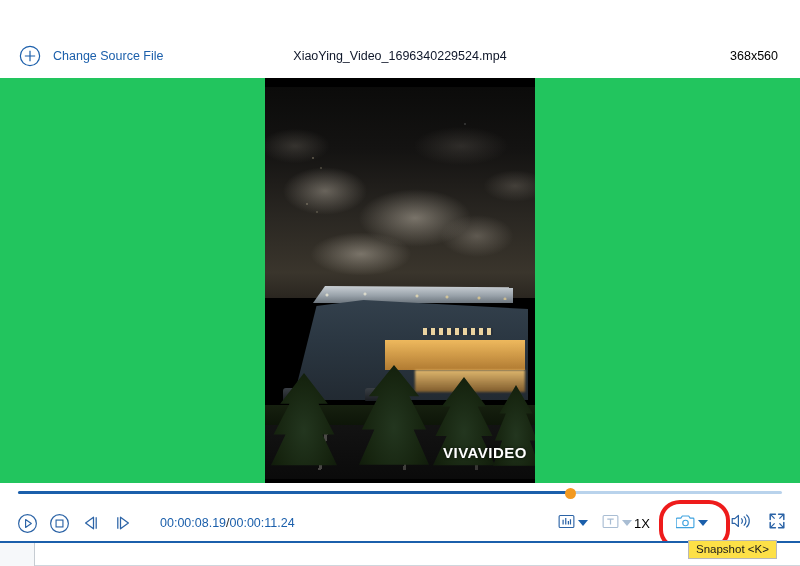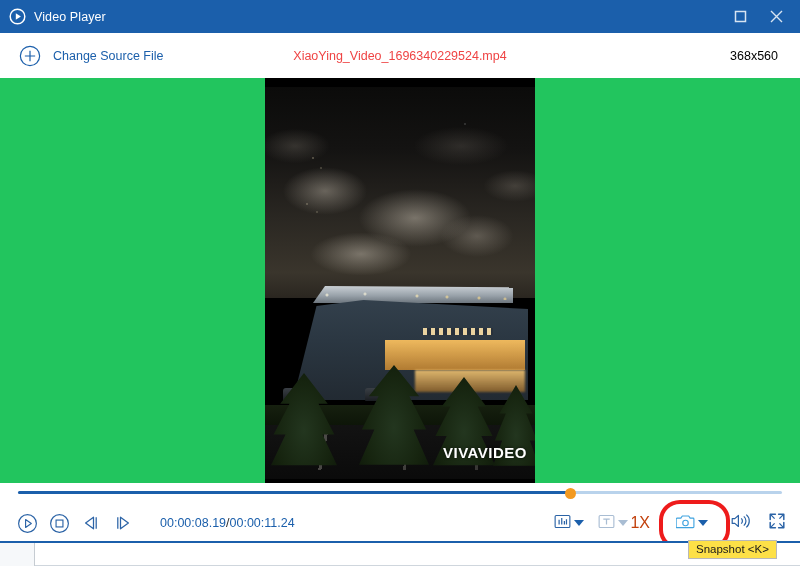--- a/index.html
+++ b/index.html
@@ -82,21 +82,21 @@
   .plus-icon { width: 22px; height: 22px; display: block; }
   .change-source-label {
     color: #1b5fab;
     font-size: 12.5px;
     white-space: nowrap;
   }
   .file-name {
     position: absolute;
     left: 0; right: 0;
     text-align: center;
-    color: #ef4444;
+    color: #0f172a;
     font-size: 12.5px;
     pointer-events: none;
   }
   .file-res {
     position: absolute;
     right: 22px;
     color: #000000;
     font-size: 12.5px;
   }
 
@@ -330,22 +330,22 @@
   }
   .caret {
     width: 0; height: 0;
     border-left: 5px solid transparent;
     border-right: 5px solid transparent;
     border-top: 6px solid #1b5fab;
     cursor: pointer;
   }
   .caret.dim { border-top-color: #a9bdd3; }
   .speed-label {
-    color: #c2410c;
-    font-size: 16px;
+    color: #000000;
+    font-size: 13px;
     margin-left: 2px;
     cursor: pointer;
   }
   .snapshot-grp {
     position: relative;
     display: flex;
     align-items: center;
     gap: 3px;
     margin-left: 26px;
   }
@@ -395,47 +395,20 @@
     background: #f6f8fa;
     border-right: 1px solid #c6ccd2;
     box-sizing: border-box;
   }
 </style>
 </head>
 <body>
 
 <div class="app">
 
-  <div class="titlebar">
-    <div class="titlebar-left">
-      <span>
-        <svg class="play-circle-icon" viewBox="0 0 20 20">
-          <circle cx="10" cy="10" r="8.6" fill="none" stroke="#ffffff" stroke-width="1.7"></circle>
-          <path d="M8 6.1 L14 10 L8 13.9 Z" fill="#ffffff"></path>
-        </svg>
-      </span>
-      <span class="app-title">Video Player</span>
-    </div>
-    <div class="titlebar-right">
-      <div class="winbtn">
-        <span>
-          <svg width="13" height="13" viewBox="0 0 13 13">
-            <rect x="1.5" y="1.5" width="10" height="10" fill="none" stroke="#d7e4f2" stroke-width="1.5"></rect>
-          </svg>
-        </span>
-      </div>
-      <div class="winbtn">
-        <span>
-          <svg width="15" height="15" viewBox="0 0 15 15">
-            <path d="M2 2 L13 13 M13 2 L2 13" stroke="#d7e4f2" stroke-width="1.4" fill="none"></path>
-          </svg>
-        </span>
-      </div>
-    </div>
-  </div>
 
   <div class="sourcebar">
     <div class="change-source">
       <span>
         <svg class="plus-icon" viewBox="0 0 24 24">
           <circle cx="12" cy="12" r="10.5" fill="none" stroke="#1b5fab" stroke-width="1.3"></circle>
           <path d="M12 6.4 V17.6 M6.4 12 H17.6" stroke="#1b5fab" stroke-width="1.3" fill="none"></path>
         </svg>
       </span>
       <span class="change-source-label">Change Source File</span>

